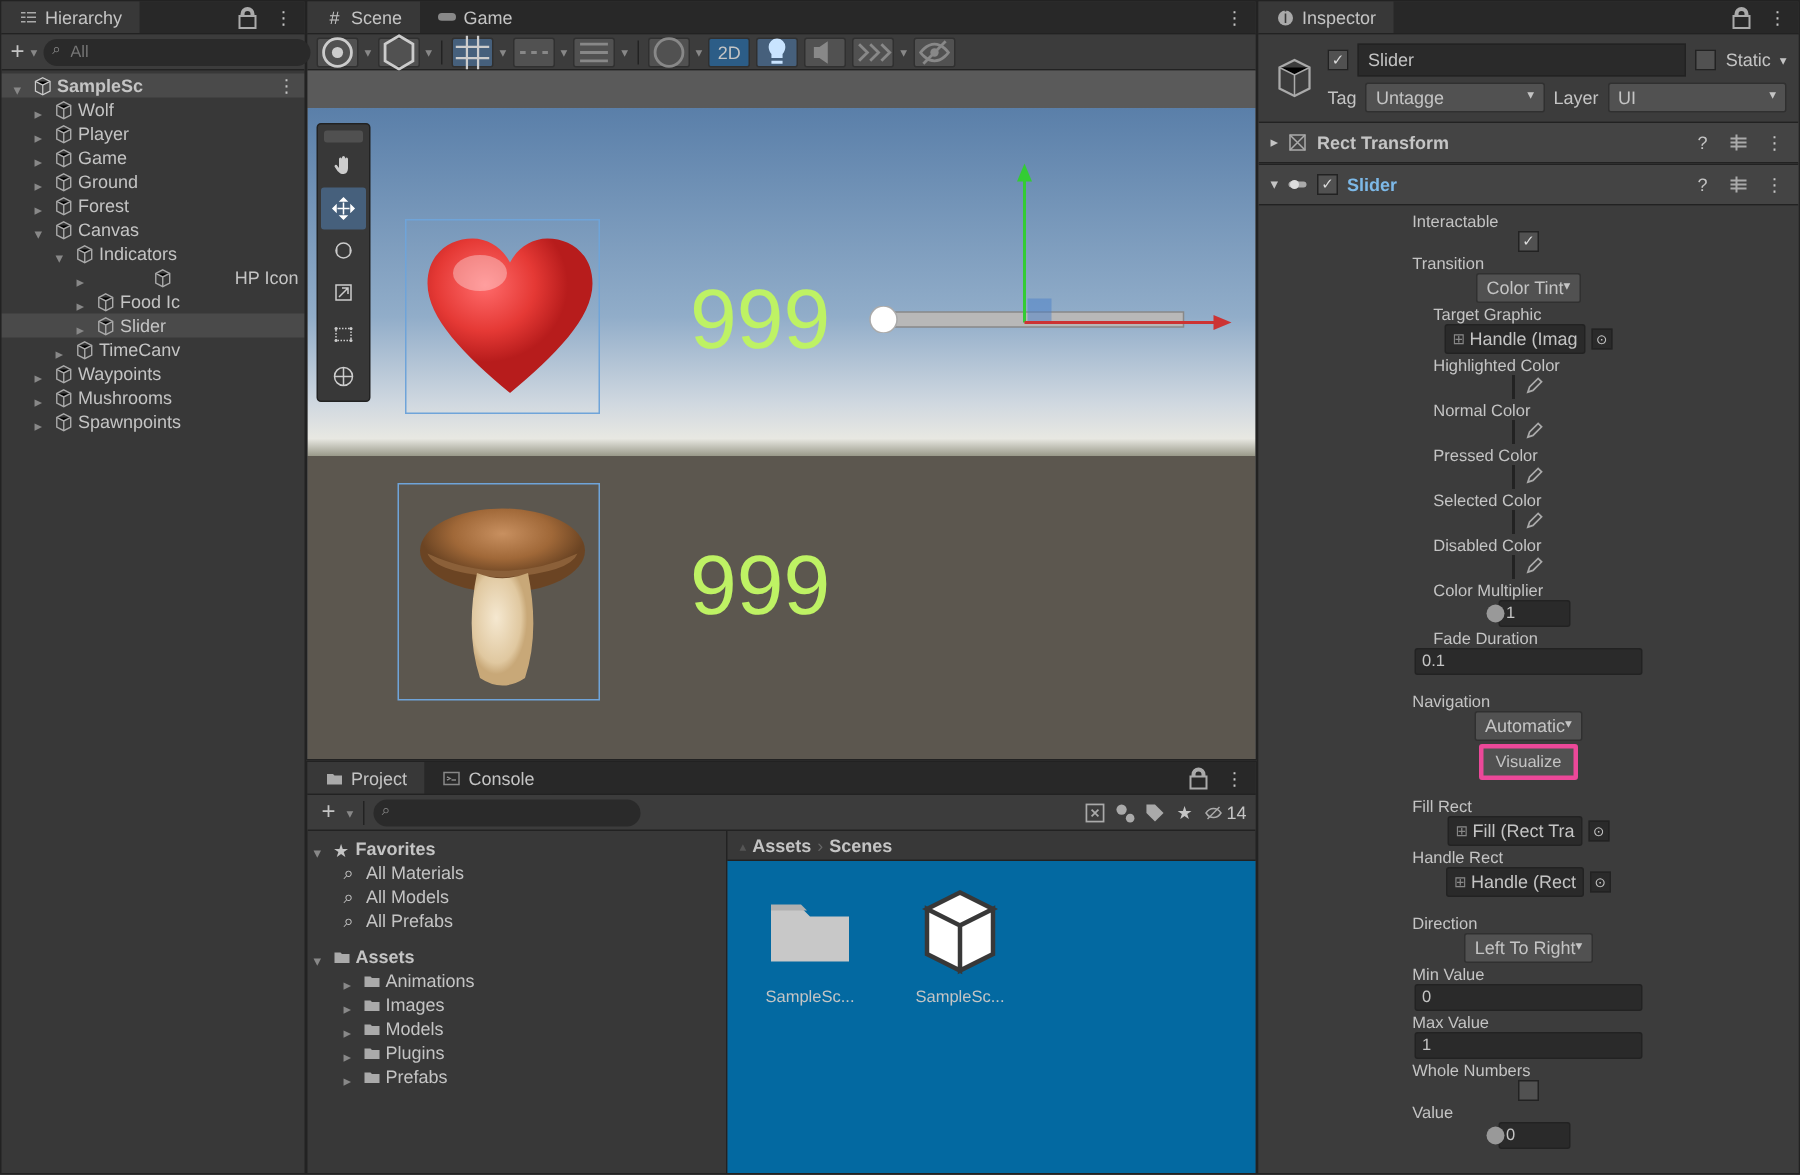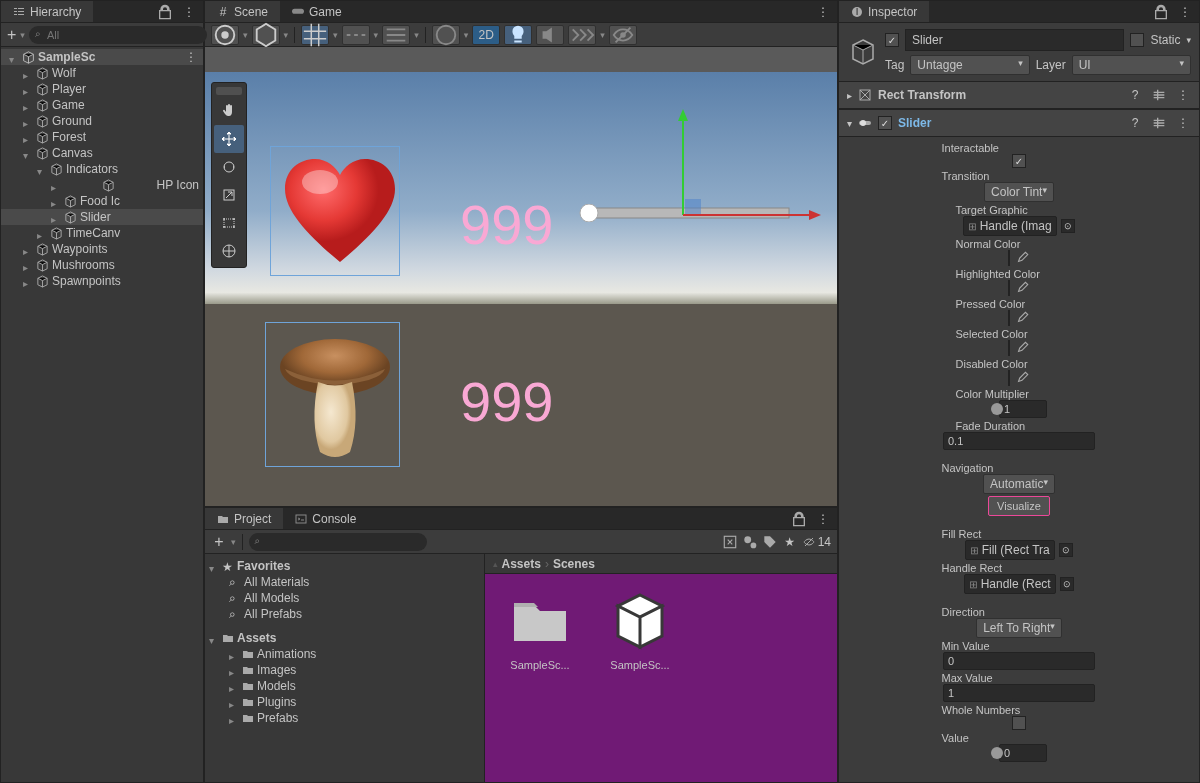--- a/index.html
+++ b/index.html
@@ -36,31 +36,31 @@
 .scene-viewport { flex: 1; position: relative; background: #5a5a5a; overflow: hidden; }
 .sky { position: absolute; top: 25px; left: 0; right: 0; height: 232px; background: linear-gradient(to bottom, #5a7fa9 0%, #91adc9 60%, #d0d8e0 85%, #e8e8e2 95%, #9a9a8a 100%); }
 .ground { position: absolute; top: 257px; left: 0; right: 0; bottom: 0; background: #5c574f; }
 .sidebar-tools { position: absolute; top: 35px; left: 6px; width: 36px; background: #383838; border: 1px solid #222; display: flex; flex-direction: column; padding: 2px; gap: 0; border-radius: 3px; }
 .side-header { height: 8px; background: #505050; margin: 2px; border-radius: 2px; cursor: grab; }
 .side-tool { width: 30px; height: 28px; display: flex; align-items: center; justify-content: center; cursor: pointer; border-radius: 2px; }
 .side-tool.active { background: #46607c; }
 .heart { position: absolute; top: 110px; left: 75px; width: 120px; height: 110px; }
 .mushroom { position: absolute; top: 280px; left: 65px; width: 130px; height: 135px; }
 .sel-box { position: absolute; border: 1px solid #6fa4d9; }
-.num-text { position: absolute; font-size: 56px; color: #f9a8d4; margin-top: 12px; }
+.num-text { position: absolute; font-size: 56px; color: #bef264; }
 .gizmo { position: absolute; top: 60px; left: 460px; }
 .slider-widget { position: absolute; top: 157px; left: 370px; width: 225px; height: 18px; }
 
 
 .project-panel { height: 276px; display: flex; flex-direction: column; border-top: 1px solid #222; }
 .project-body { flex: 1; display: flex; }
 .project-tree { width: 280px; border-right: 1px solid #222; overflow: auto; padding: 4px 0; }
 .project-grid { flex: 1; display: flex; flex-direction: column; }
 .breadcrumb { height: 20px; display: flex; align-items: center; padding: 0 8px; gap: 4px; border-bottom: 1px solid #222; }
-.asset-grid { flex: 1; display: flex; gap: 20px; padding: 15px; background: #701a75; }
+.asset-grid { flex: 1; display: flex; gap: 20px; padding: 15px; background: #0369a1; }
 .asset-item { width: 80px; display: flex; flex-direction: column; align-items: center; gap: 6px; cursor: pointer; }
 .asset-icon { width: 64px; height: 64px; display: flex; align-items: center; justify-content: center; }
 .asset-label { font-size: 11px; text-align: center; }
 .fav-icon { width: 12px; height: 12px; }
 
 
 .inspector { width: 362px; display: flex; flex-direction: column; }
 .insp-body { flex: 1; overflow: auto; background: #3c3c3c; }
 .insp-header { padding: 6px 8px; display: flex; flex-direction: column; gap: 5px; }
 .row { display: flex; align-items: center; gap: 6px; }
@@ -79,21 +79,21 @@
 .dd-field::after { content: "▾"; font-size: 9px; }
 .obj-field { flex: 1; background: #2a2a2a; border: 1px solid #222; padding: 2px 4px; display: flex; align-items: center; gap: 3px; font-size: 11px; overflow: hidden; white-space: nowrap; border-radius: 2px; }
 .obj-field::before { content: "⊞"; font-size: 10px; color: #888; }
 .obj-picker { width: 14px; height: 14px; background: #2a2a2a; border: 1px solid #222; display: flex; align-items: center; justify-content: center; font-size: 9px; cursor: pointer; }
 .color-swatch { flex: 1; height: 16px; border: 1px solid #222; cursor: pointer; }
 .eyedropper { width: 16px; height: 16px; cursor: pointer; display: flex; align-items: center; justify-content: center; }
 .num-input { flex: 1; background: #2a2a2a; border: 1px solid #222; padding: 2px 4px; color: #c4c4c4; font-size: 11px; border-radius: 2px; }
 .insp-slider { flex: 1; display: flex; align-items: center; gap: 8px; }
 .slider-track { flex: 1; height: 4px; background: #2a2a2a; border-radius: 2px; position: relative; cursor: pointer; }
 .slider-thumb { position: absolute; top: -4px; width: 12px; height: 12px; background: #999; border-radius: 50%; cursor: pointer; }
-.button { flex: 1; background: #515151; border: 1px solid #ec4899; padding: 3px 8px; text-align: center; cursor: pointer; border-radius: 2px; font-size: 11px; }
+.button { flex: 1; background: #515151; border: 3px solid #ec4899; padding: 3px 8px; text-align: center; cursor: pointer; border-radius: 2px; font-size: 11px; }
 .event-box { margin: 6px 0 0 0; background: #383838; border: 1px solid #222; padding: 4px 6px; font-size: 11px; border-radius: 2px; }
 svg { display: block; }
 </style>
 </head>
 <body>
 
 <div class="left-col">
   <div class="panel hierarchy">
     <div class="tab-bar">
       <div class="tab">
@@ -756,39 +756,39 @@
       <div class="prop-row">
         <span class="prop-label" style="padding-left:14px;">Target Graphic</span>
         <div class="prop-value">
           <div class="obj-field">
               <span>Handle (Imag</span>
             </div>
           <span class="obj-picker">⊙</span>
         </div>
       </div>
       <div class="prop-row">
+        <span class="prop-label" style="padding-left:14px;">Highlighted Color</span>
+        <div class="prop-value">
+          <div class="color-swatch" style="background:#f5f5f5;"></div>
+          <span class="eyedropper">
+              <svg viewBox="0 0 14 14">
+                <path d="M11 3l-1-1-5 5-1 3 3-1 5-5z" fill="none" stroke="#aaa"></path>
+              </svg>
+            </span>
+        </div>
+      </div>
+      <div class="prop-row">
         <span class="prop-label" style="padding-left:14px;">Normal Color</span>
         <div class="prop-value">
           <div class="color-swatch" style="background:#ffffff;"></div>
           <span class="eyedropper">
             <svg viewBox="0 0 14 14">
                 <path d="M11 3l-1-1-5 5-1 3 3-1 5-5z" fill="none" stroke="#aaa"></path>
               </svg>
           </span>
-        </div>
-      </div>
-      <div class="prop-row">
-        <span class="prop-label" style="padding-left:14px;">Highlighted Color</span>
-        <div class="prop-value">
-          <div class="color-swatch" style="background:#f5f5f5;"></div>
-          <span class="eyedropper">
-              <svg viewBox="0 0 14 14">
-                <path d="M11 3l-1-1-5 5-1 3 3-1 5-5z" fill="none" stroke="#aaa"></path>
-              </svg>
-            </span>
         </div>
       </div>
       <div class="prop-row">
         <span class="prop-label" style="padding-left:14px;">Pressed Color</span>
         <div class="prop-value">
           <div class="color-swatch" style="background:#c8c8c8;"></div>
           <span class="eyedropper">
               <svg viewBox="0 0 14 14">
                 <path d="M11 3l-1-1-5 5-1 3 3-1 5-5z" fill="none" stroke="#aaa"></path>
               </svg>

